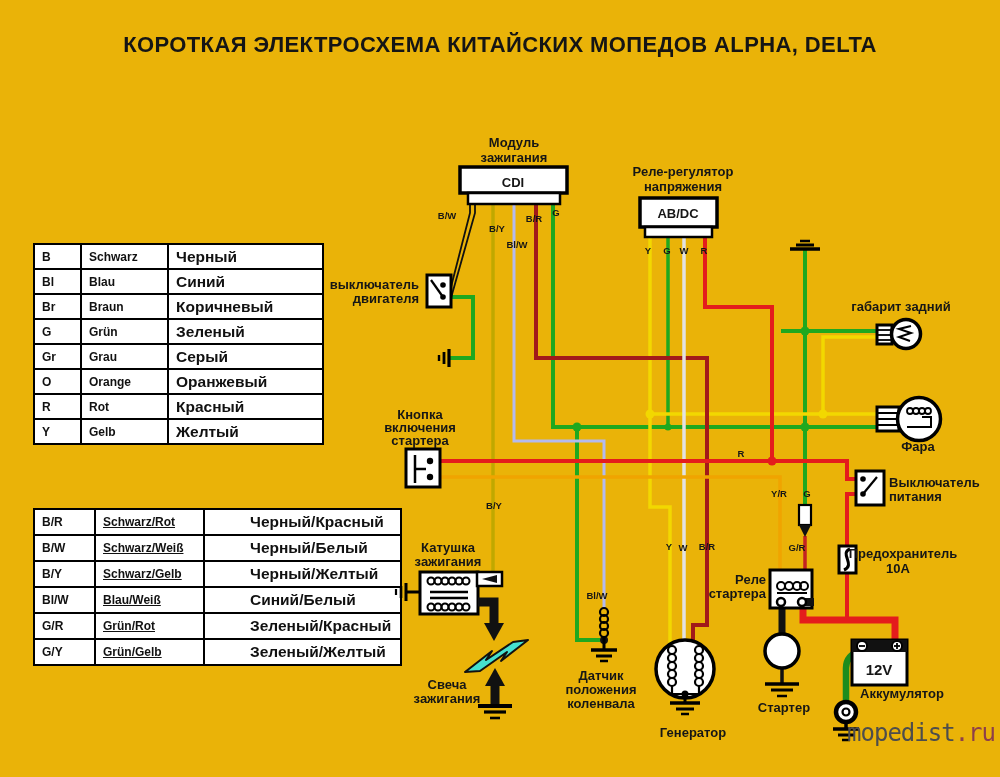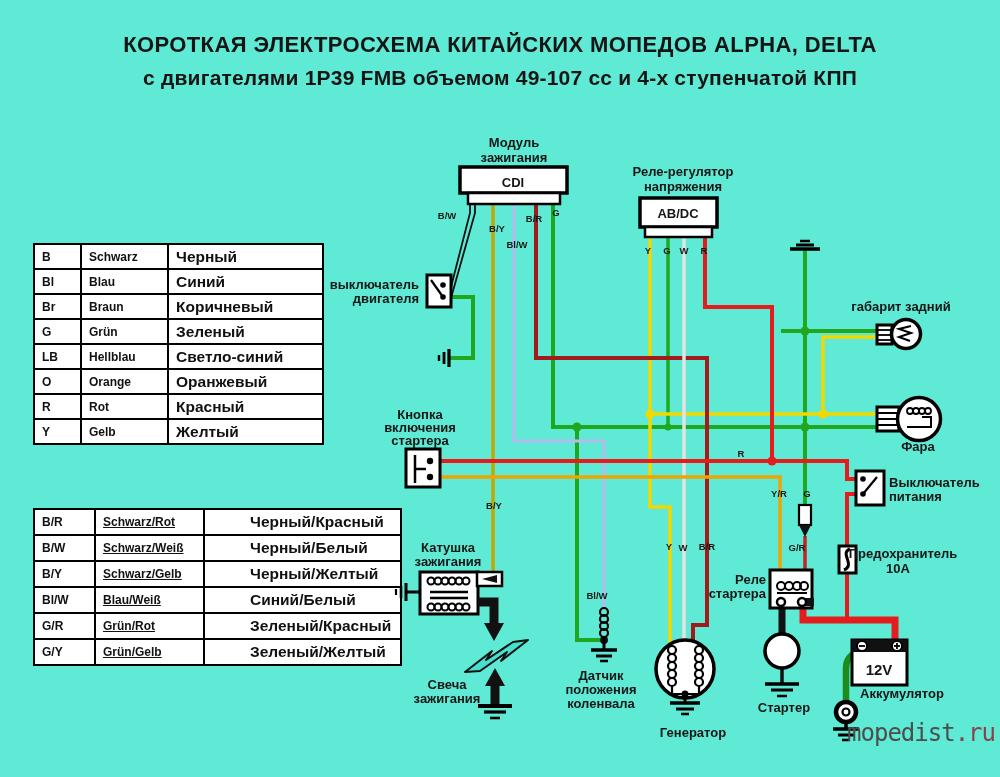--- a/index.html
+++ b/index.html
@@ -1,16 +1,16 @@
 <!DOCTYPE html>
 <html><head>
 <meta charset="utf-8">
 <style>
   html,body{margin:0;padding:0;background:#fff;}
-  #page{position:relative;width:1000px;height:777px;background:#5eead4;overflow:hidden;
+  #page{position:relative;width:1000px;height:777px;background:#eab308;overflow:hidden;
         font-family:"Liberation Sans",sans-serif;color:#111;}
   .title{position:absolute;left:0;width:1000px;text-align:center;font-weight:bold;color:#151515;}
   #title1{top:32px;font-size:22px;letter-spacing:.4px;}
   #title2{top:66px;font-size:21px;letter-spacing:.2px;}
   table.legend{position:absolute;border-collapse:collapse;background:#fff;}
   table.legend td{border:2px solid #000;padding:0 0 0 7px;vertical-align:middle;}
   #tbl1{left:33px;top:243px;}
   #tbl1 tr{height:25px;}
   #tbl2{left:33px;top:508px;}
   #tbl2 tr{height:26px;}
@@ -25,21 +25,20 @@
   #watermark{position:absolute;left:815px;top:719px;width:180px;text-align:right;
              font-family:"DejaVu Sans Mono",monospace;font-size:24px;color:#4d4d4d;letter-spacing:-1px;}
   #watermark .tld{color:#8d3f4b;}
 </style>
 </head>
 <body>
 
 <div id="page">
 
   <div class="title" id="title1">КОРОТКАЯ ЭЛЕКТРОСХЕМА КИТАЙСКИХ МОПЕДОВ ALPHA, DELTA</div>
-  <div class="title" id="title2">с двигателями 1P39 FMB объемом 49-107 сс и 4-х ступенчатой КПП</div>
 
   <table class="legend" id="tbl1">
     <tbody>
         <tr>
           <td class="c1">B</td>
           <td class="c2">Schwarz</td>
           <td class="c3">Черный</td>
         </tr>
     <tr>
           <td class="c1">Bl</td>
@@ -50,23 +49,23 @@
           <td class="c1">Br</td>
           <td class="c2">Braun</td>
           <td class="c3">Коричневый</td>
         </tr>
     <tr>
           <td class="c1">G</td>
           <td class="c2">Grün</td>
           <td class="c3">Зеленый</td>
         </tr>
     <tr>
-          <td class="c1">LB</td>
-          <td class="c2">Hellblau</td>
-          <td class="c3">Светло-синий</td>
+          <td class="c1">Gr</td>
+          <td class="c2">Grau</td>
+          <td class="c3">Серый</td>
         </tr>
     <tr>
           <td class="c1">O</td>
           <td class="c2">Orange</td>
           <td class="c3">Оранжевый</td>
         </tr>
     <tr>
           <td class="c1">R</td>
           <td class="c2">Rot</td>
           <td class="c3">Красный</td>

